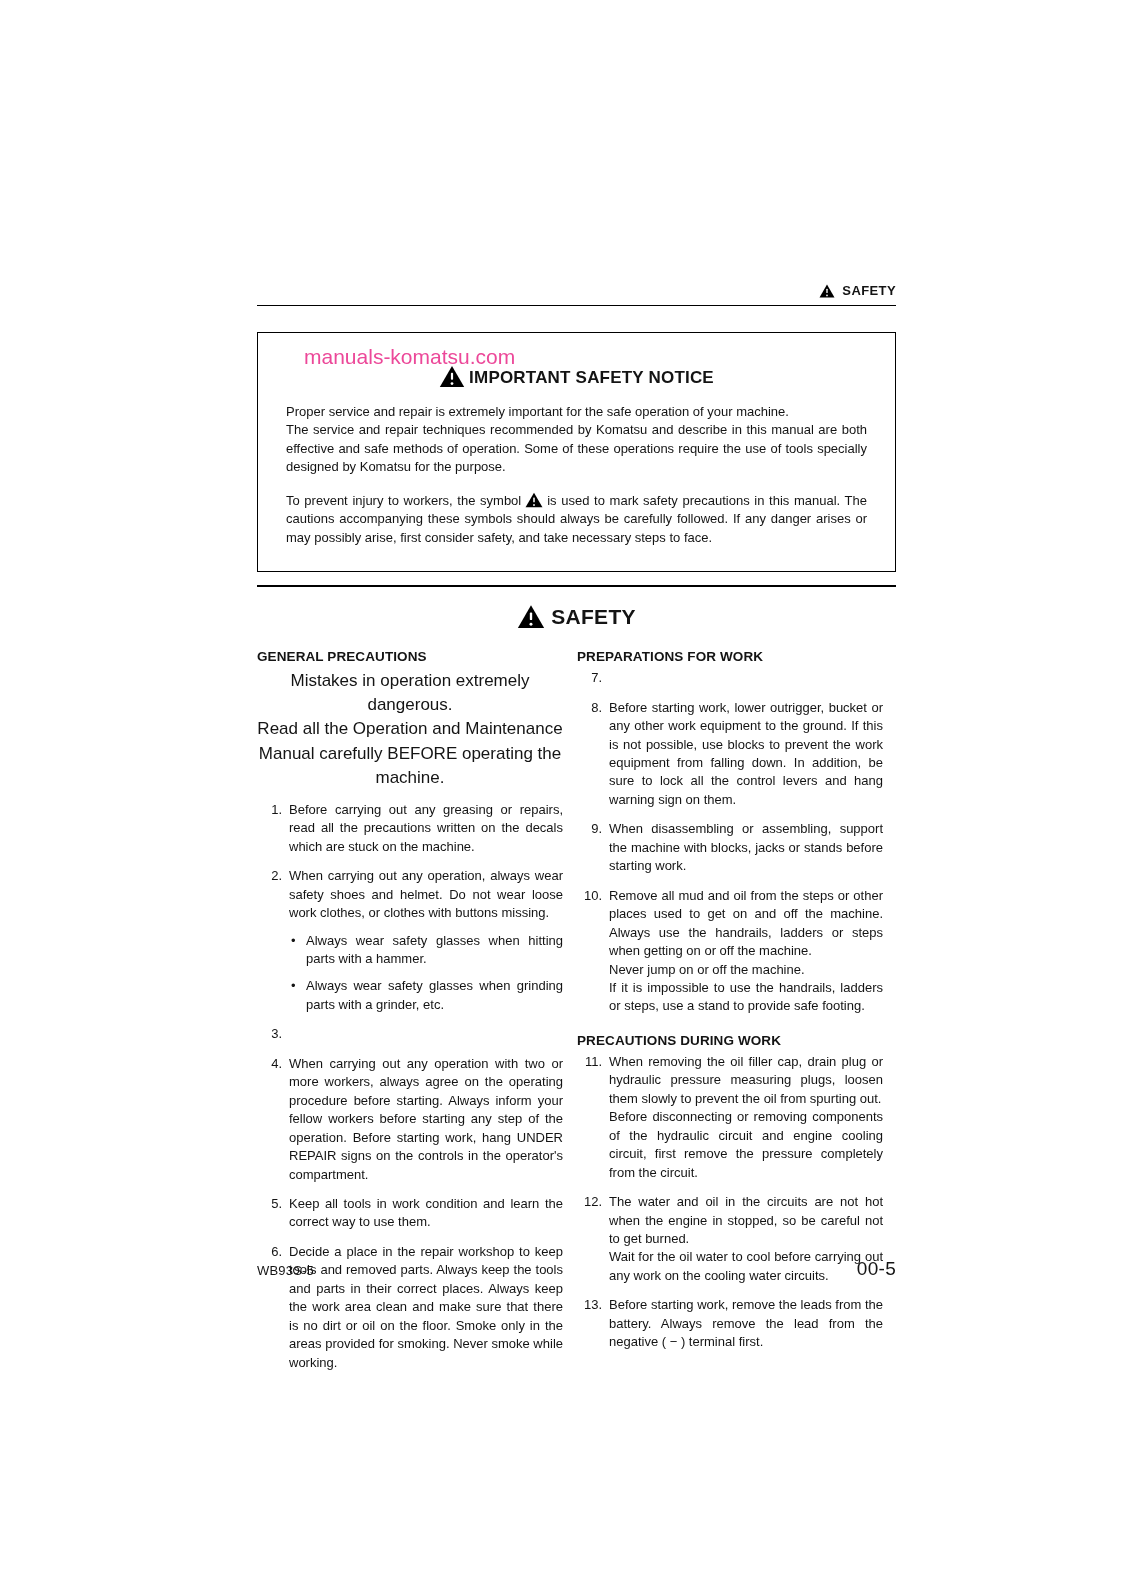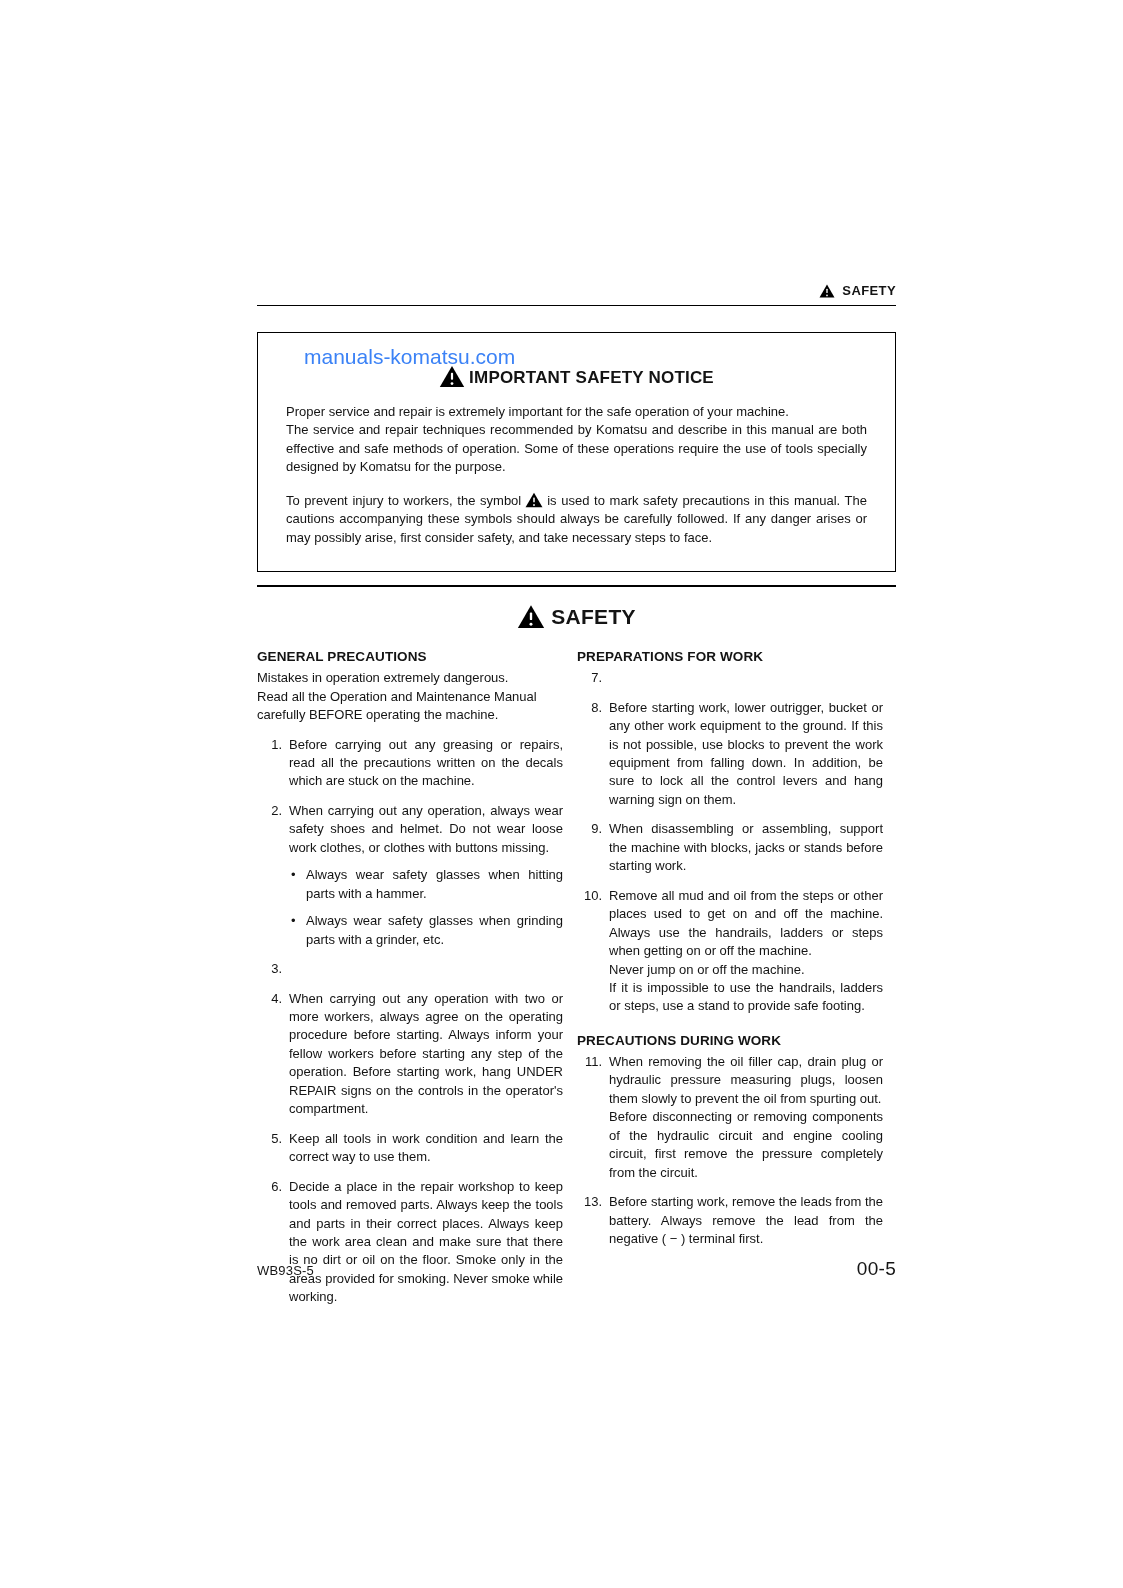--- a/index.html
+++ b/index.html
@@ -15,36 +15,36 @@
     padding-bottom:7px; border-bottom:1px solid #000;
   }
   .top-header .hdr-title { font-size:13px; font-weight:bold; letter-spacing:.4px; }
 
   .tri-icon { display:inline-block; }
   .tri-icon svg { display:block; width:100%; height:100%; }
 
   .notice-box {
     border:1px solid #000; margin-top:26px; padding:12px 28px 24px 28px; position:relative;
   }
-  .watermark { position:absolute; top:12px; left:46px; font-size:21px; color:#3b82f6; white-space:nowrap; }
+  .watermark { position:absolute; top:12px; left:46px; font-size:21px; color:#ec4899; white-space:nowrap; }
   .notice-title { display:flex; justify-content:center; align-items:flex-end; gap:4px; margin-top:20px; }
   .notice-title .t { font-size:17px; font-weight:bold; letter-spacing:.2px; }
   .notice-box p { font-size:13px; line-height:1.42; margin-top:15px; text-align:justify; }
   .preline { white-space:pre-line; }
   .inline-icon { width:18px; height:16px; display:inline-block; vertical-align:-3px; margin:0 4px; }
 
   .thick-rule { border-top:2px solid #000; margin-top:13px; }
 
   .safety-head { display:flex; justify-content:center; align-items:center; gap:6px; margin-top:17px; }
   .safety-head .t { font-size:21px; font-weight:bold; letter-spacing:.3px; }
 
   .columns { display:flex; gap:14px; margin-top:20px; }
   .col { width:306px; }
   .sec-title { font-size:13.5px; font-weight:bold; margin-bottom:5px; letter-spacing:.1px; }
-  .intro { font-size:13px; line-height:1.42; white-space:pre-line; margin-bottom:11px; text-align:left; }
+  .intro { font-size:17px; line-height:1.42; white-space:pre-line; margin-bottom:11px; text-align:center; }
   .item { display:flex; margin-bottom:11px; }
   .num { width:25px; flex:none; text-align:right; margin-right:7px; font-size:13px; line-height:1.42; }
   .ibody { flex:1; min-width:0; }
   .itext { font-size:13px; line-height:1.42; text-align:justify; white-space:pre-line; }
   .bullet { display:flex; margin-top:9px; padding-left:2px; }
   .bdot { width:15px; flex:none; font-size:13px; line-height:1.42; }
   .sec2 { margin-top:17px; }
 
   .footer {
     position:absolute; left:257px; top:1258px; width:639px;
@@ -192,20 +192,27 @@
         <div class="sec-title sec2">PRECAUTIONS DURING WORK</div>
 
         <div class="item">
           <span class="num">11.</span>
           <div class="ibody">
               <div class="itext">When removing the oil filler cap, drain plug or hydraulic pressure measuring plugs, loosen them slowly to prevent the oil from spurting out.
 Before disconnecting or removing components of the hydraulic circuit and engine cooling circuit, first remove the pressure completely from the circuit.</div>
             </div>
         </div>
 
+        <div class="item">
+          <span class="num">12.</span>
+          <div class="ibody">
+              <div class="itext">The water and oil in the circuits are not hot when the engine in stopped, so be careful not to get burned.
+Wait for the oil water to cool before carrying out any work on the cooling water circuits.</div>
+            </div>
+        </div>
 
         <div class="item">
           <span class="num">13.</span>
           <div class="ibody">
               <div class="itext">Before starting work, remove the leads from the battery. Always remove the lead from the negative ( − ) terminal first.</div>
             </div>
         </div>
       </div>
 
     </div>

